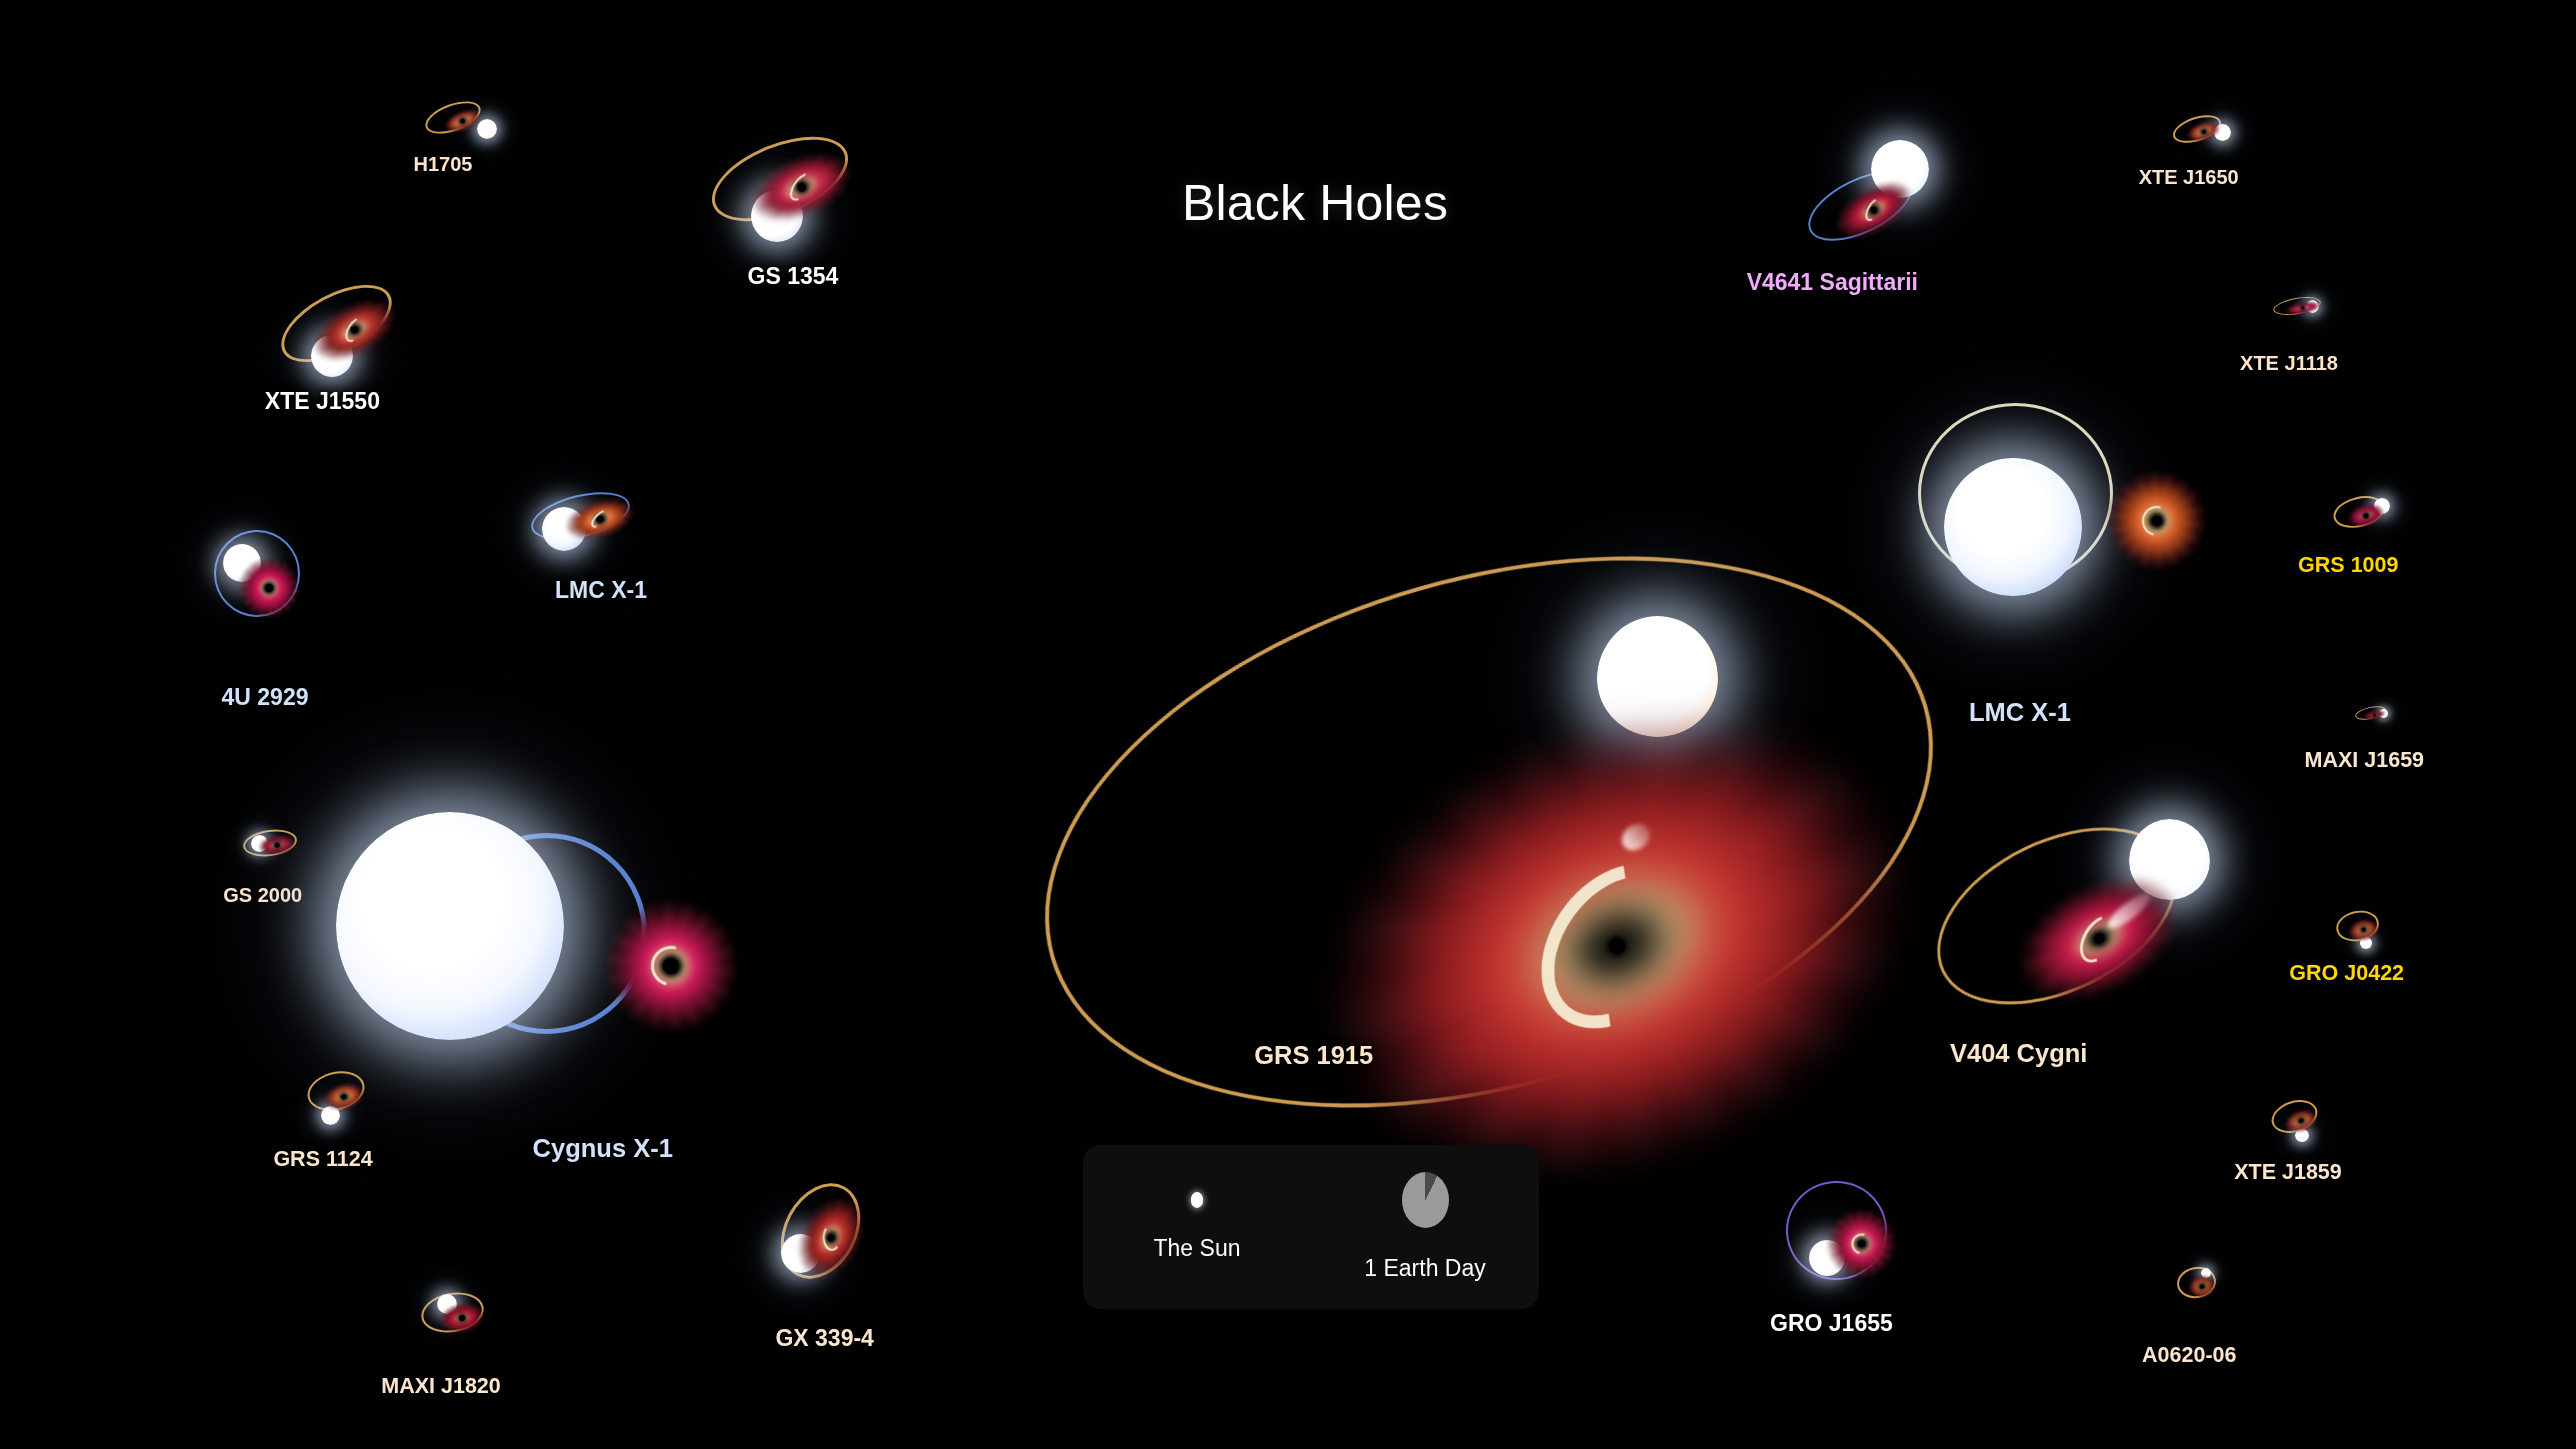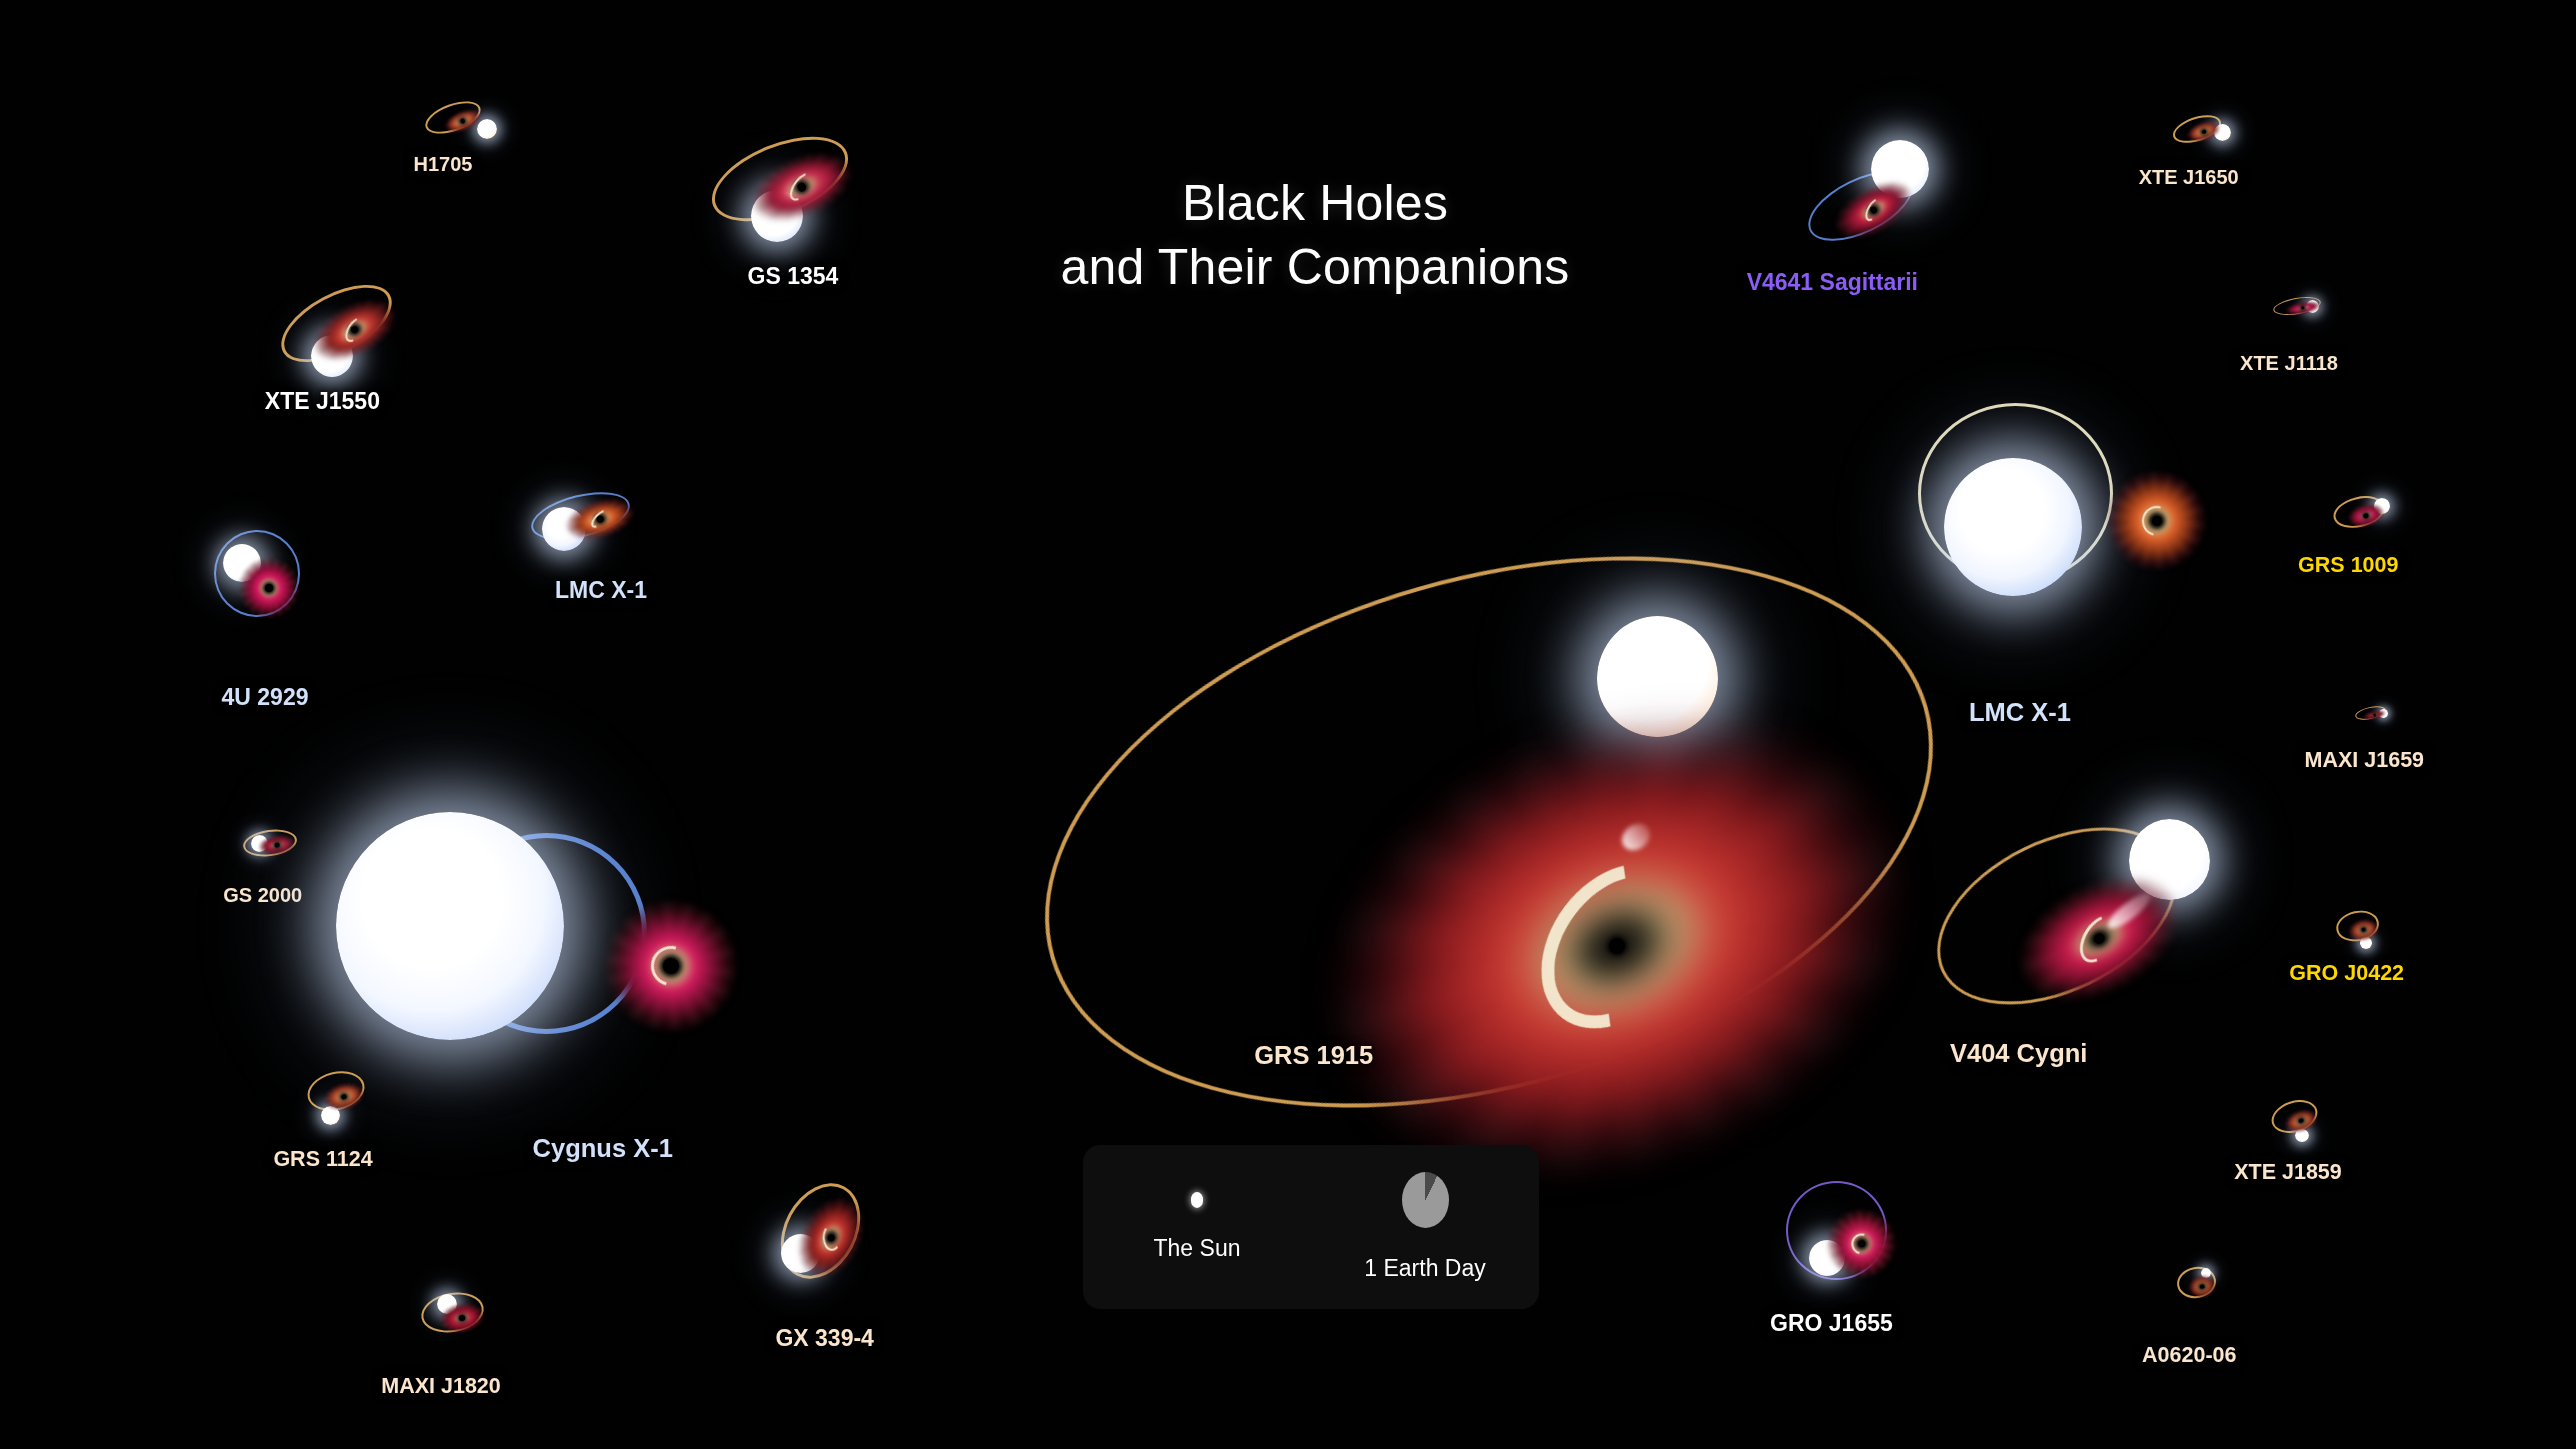--- a/index.html
+++ b/index.html
@@ -116,21 +116,20 @@
     background:conic-gradient(from 0deg, #4a4a4a 0deg 26deg, #9a9a9a 26deg 360deg);
   }
 </style>
 </head>
 <body>
 
 <div id="starfield"></div>
 
 <h1 id="title">
   <span>Black Holes</span>
-  <span class="l2">and Their Companions</span>
 </h1>
 
 <div id="systems-layer">
     <div class="system" style="left: 443px; top: 111px;">
       <div class="orbit" style="width: 58px; height: 27px; left: -19px; top: -6.7px; border-width: 2px; border-color: rgb(217, 165, 87); transform: rotate(-20deg); opacity: 0.95;"></div>
       <div class="star" style="width: 20px; height: 20px; left: 34px; top: 8px; --s1: #ffffff; --s2: #ffe9c8; --glow: 10.7px;"></div>
       <div class="disk" style="width: 39px; height: 20px; transform: rotate(-22deg); --d1: #d4683c; --d2: #8e3322; --dblur: 1.1px;">
         <div class="hole" style="width: 4.7px; height: 4.7px;"></div>
       </div>
       <div class="label" style="left: 0px; top: 42px; color: rgb(251, 230, 205); font-size: 20px;">H1705</div>
@@ -222,21 +221,21 @@
       <div class="stream" style="width: 30px; height: 24px; left: 306px; top: 97px; transform: rotate(-38deg);"></div>
       <div class="label" style="left: -1.3px; top: 313px; color: rgb(251, 230, 205); font-size: 25.5px;">GRS 1915</div>
     </div>
     <div class="system" style="left: 1831px; top: 188px;">
       <div class="orbit" style="width: 113px; height: 54px; left: -27.5px; top: -8.7px; border-width: 2.7px; border-color: rgb(91, 134, 216); transform: rotate(-26deg); opacity: 0.95;"></div>
       <div class="star" style="width: 58px; height: 58px; left: 40px; top: -48px; --s1: #ffffff; --s2: #e8f0ff; --glow: 24px;"></div>
       <div class="disk" style="width: 85px; height: 44px; transform: rotate(-30deg); --d1: #c8213f; --d2: #7e0f2c; --dblur: 2.4px;">
         <div class="hole" style="width: 6.7px; height: 6.7px;"></div>
         <div class="ring-arc" style="width: 25px; height: 13.3px; --rw: 2px; --ra: -30deg;"></div>
       </div>
-      <div class="label" style="left: 1.3px; top: 81px; color: #8b5cf6; font-size: 23px;">V4641 Sagittarii</div>
+      <div class="label" style="left: 1.3px; top: 81px; color: #f0abfc; font-size: 23px;">V4641 Sagittarii</div>
     </div>
     <div class="system" style="left: 2186px; top: 122px;">
       <div class="orbit" style="width: 50px; height: 24px; left: -14px; top: -5.4px; border-width: 2px; border-color: rgb(217, 165, 87); transform: rotate(-18deg); opacity: 0.95;"></div>
       <div class="star" style="width: 17.4px; height: 17.4px; left: 27.5px; top: 2px; --s1: #ffffff; --s2: #fff0e0; --glow: 11.4px;"></div>
       <div class="disk" style="width: 35px; height: 19px; transform: rotate(-18deg); --d1: #d4683c; --d2: #8c3320; --dblur: 1px;">
         <div class="hole" style="width: 4px; height: 4px;"></div>
       </div>
       <div class="label" style="left: 2.7px; top: 44px; color: rgb(251, 230, 205); font-size: 20px;">XTE J1650</div>
     </div>
     <div class="system" style="left: 2285px; top: 302px;">

